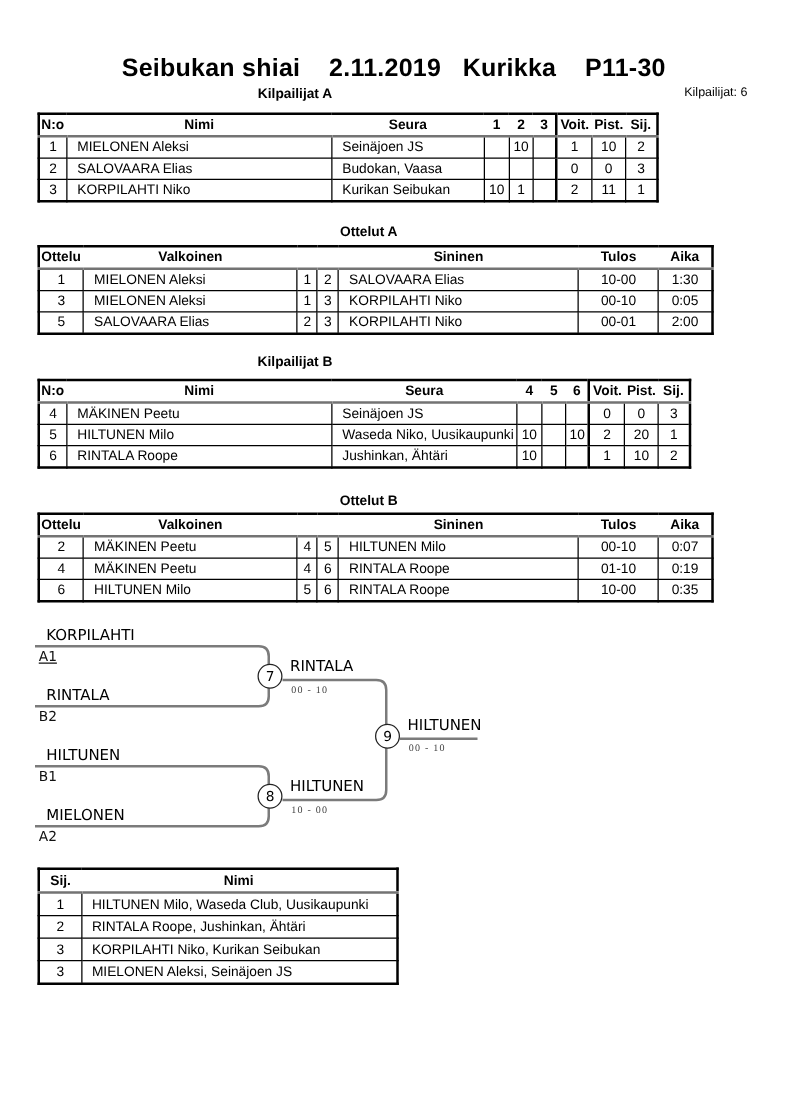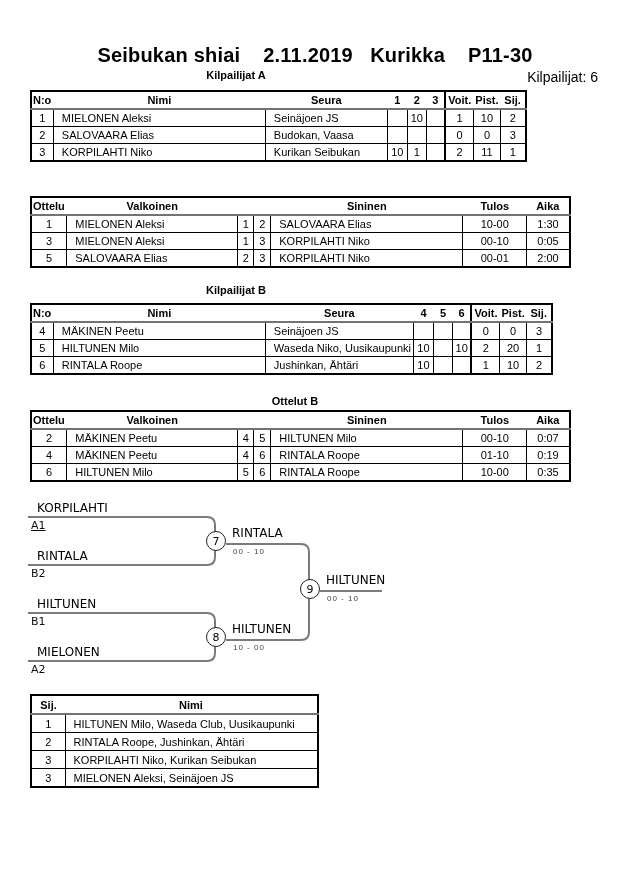--- a/index.html
+++ b/index.html
@@ -2,37 +2,37 @@
 <html><head>
 <meta charset="utf-8">
 <style>
   html,body{margin:0;padding:0;background:#fff;}
   #page{position:relative;width:630px;height:891px;background:#ffffff;overflow:hidden;
         font-family:"Liberation Sans",sans-serif;color:#000;}
   .abs{position:absolute;}
   #main-title{top:44px;left:0;width:630px;text-align:center;font-size:20px;font-weight:bold;
               white-space:pre;letter-spacing:0.2px;}
   .section-title{font-size:11px;font-weight:bold;text-align:center;width:300px;}
-  #competitor-count{top:69px;left:450px;width:148px;text-align:right;font-size:14px;}
+  #competitor-count{top:69px;left:450px;width:148px;text-align:right;font-size:10px;}
 
   table.dtable{position:absolute;border-collapse:collapse;table-layout:fixed;background:#fff;
                font-family:"Liberation Sans",sans-serif;font-size:11px;border:2px solid #000;}
   table.dtable td{border:1px solid #000;height:16px;padding:0 2px;overflow:hidden;}
   table.dtable th{border:none;border-bottom:2px solid #737373;height:16px;padding:0 2px;
                   font-weight:bold;text-align:center;}
   table.rtable td, table.rtable th{height:17px;}
   .grp{border-left:2px solid #000 !important;}
   .l{text-align:left;padding-left:8px !important;}
   .c{text-align:center;}
   .hl{text-align:left !important;padding-left:1px !important;}
   .ovf{white-space:nowrap;overflow:visible !important;}
 
   .bname{position:absolute;font-family:"DejaVu Sans",sans-serif;font-size:12px;color:#000;white-space:nowrap;}
   .bseed{position:absolute;font-family:"DejaVu Sans",sans-serif;font-size:11px;color:#111;}
-  .bscore{position:absolute;font-family:Liberation Sans, sans-serif;font-size:8px;color:#444;
+  .bscore{position:absolute;font-family:Liberation Serif, serif;font-size:8px;color:#444;
           letter-spacing:1px;white-space:nowrap;}
   .bcircle{position:absolute;width:20px;height:20px;border:1.5px solid #222;border-radius:50%;
            background:#fff;font-family:"DejaVu Sans",sans-serif;font-size:11px;
            display:flex;align-items:center;justify-content:center;box-sizing:border-box;}
   .bracket-svg{position:absolute;left:0;top:495px;}
   .bracket-svg path{stroke:#7b7b7b;stroke-width:2;fill:none;}
 </style>
 </head>
 <body>
 
@@ -97,20 +97,21 @@
         <td class="c">10</td>
         <td class="c">1</td>
         <td class="c"></td>
         <td class="c grp">2</td>
         <td class="c">11</td>
         <td class="c">1</td>
       </tr>
     </tbody>
   </table>
 
+  <div class="abs section-title" style="top:180px;left:145px;">Ottelut A</div>
 
   <table class="dtable" style="left:30px;top:196px;">
     <colgroup>
         <col style="width:27px">
         <col style="width:171px">
         <col style="width:16px">
         <col style="width:17px">
         <col style="width:192px">
         <col style="width:64px">
         <col style="width:43px">

